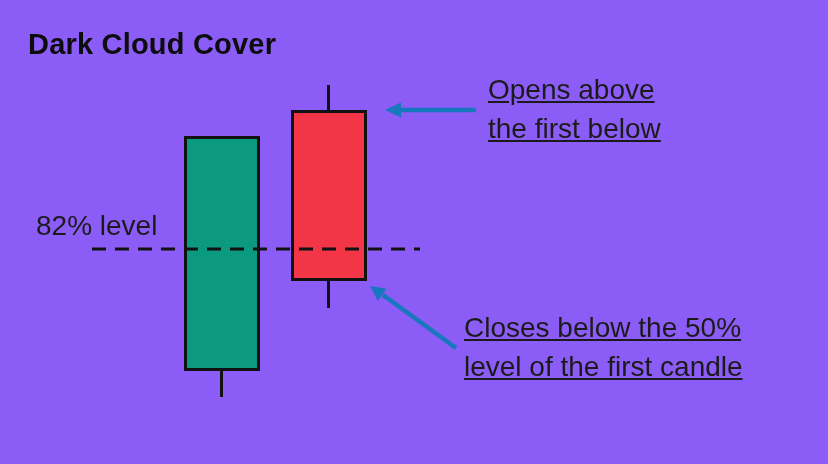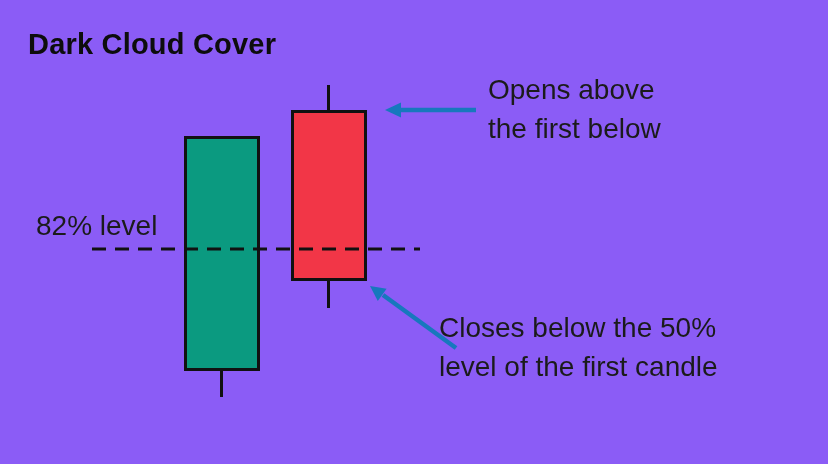--- a/index.html
+++ b/index.html
@@ -24,21 +24,21 @@
   }
   .note {
     position: absolute;
     font-size: 28px;
     line-height: 39px;
     font-weight: 400;
     color: #1b1b1b;
     z-index: 3;
     white-space: nowrap;
   }
-  .note .line { display: block; }
+  .note .line { display: block; text-decoration: underline; }
   .level-label {
     position: absolute;
     left: 36px;
     top: 209px;
     font-size: 28px;
     line-height: 34px;
     color: #1b1b1b;
     z-index: 3;
     white-space: nowrap;
   }
@@ -90,18 +90,18 @@
 
     <line x1="456" y1="348" x2="383" y2="295" stroke-width="4.5" stroke="#1778bd"></line>
     <polygon points="370,286 386.6,288.7 377.8,300.9" fill="#1778bd"></polygon>
   </svg>
 
   <div class="note" style="left:488px; top:70px;">
     <span class="line">Opens above</span>
     <span class="line">the first below</span>
   </div>
 
-  <div class="note" style="left:439px; top:308px;">
+  <div class="note" style="left:464px; top:308px;">
     <span class="line">Closes below the 50%</span>
     <span class="line">level of the first candle</span>
   </div>
 
 </div>
 
 </body></html>

